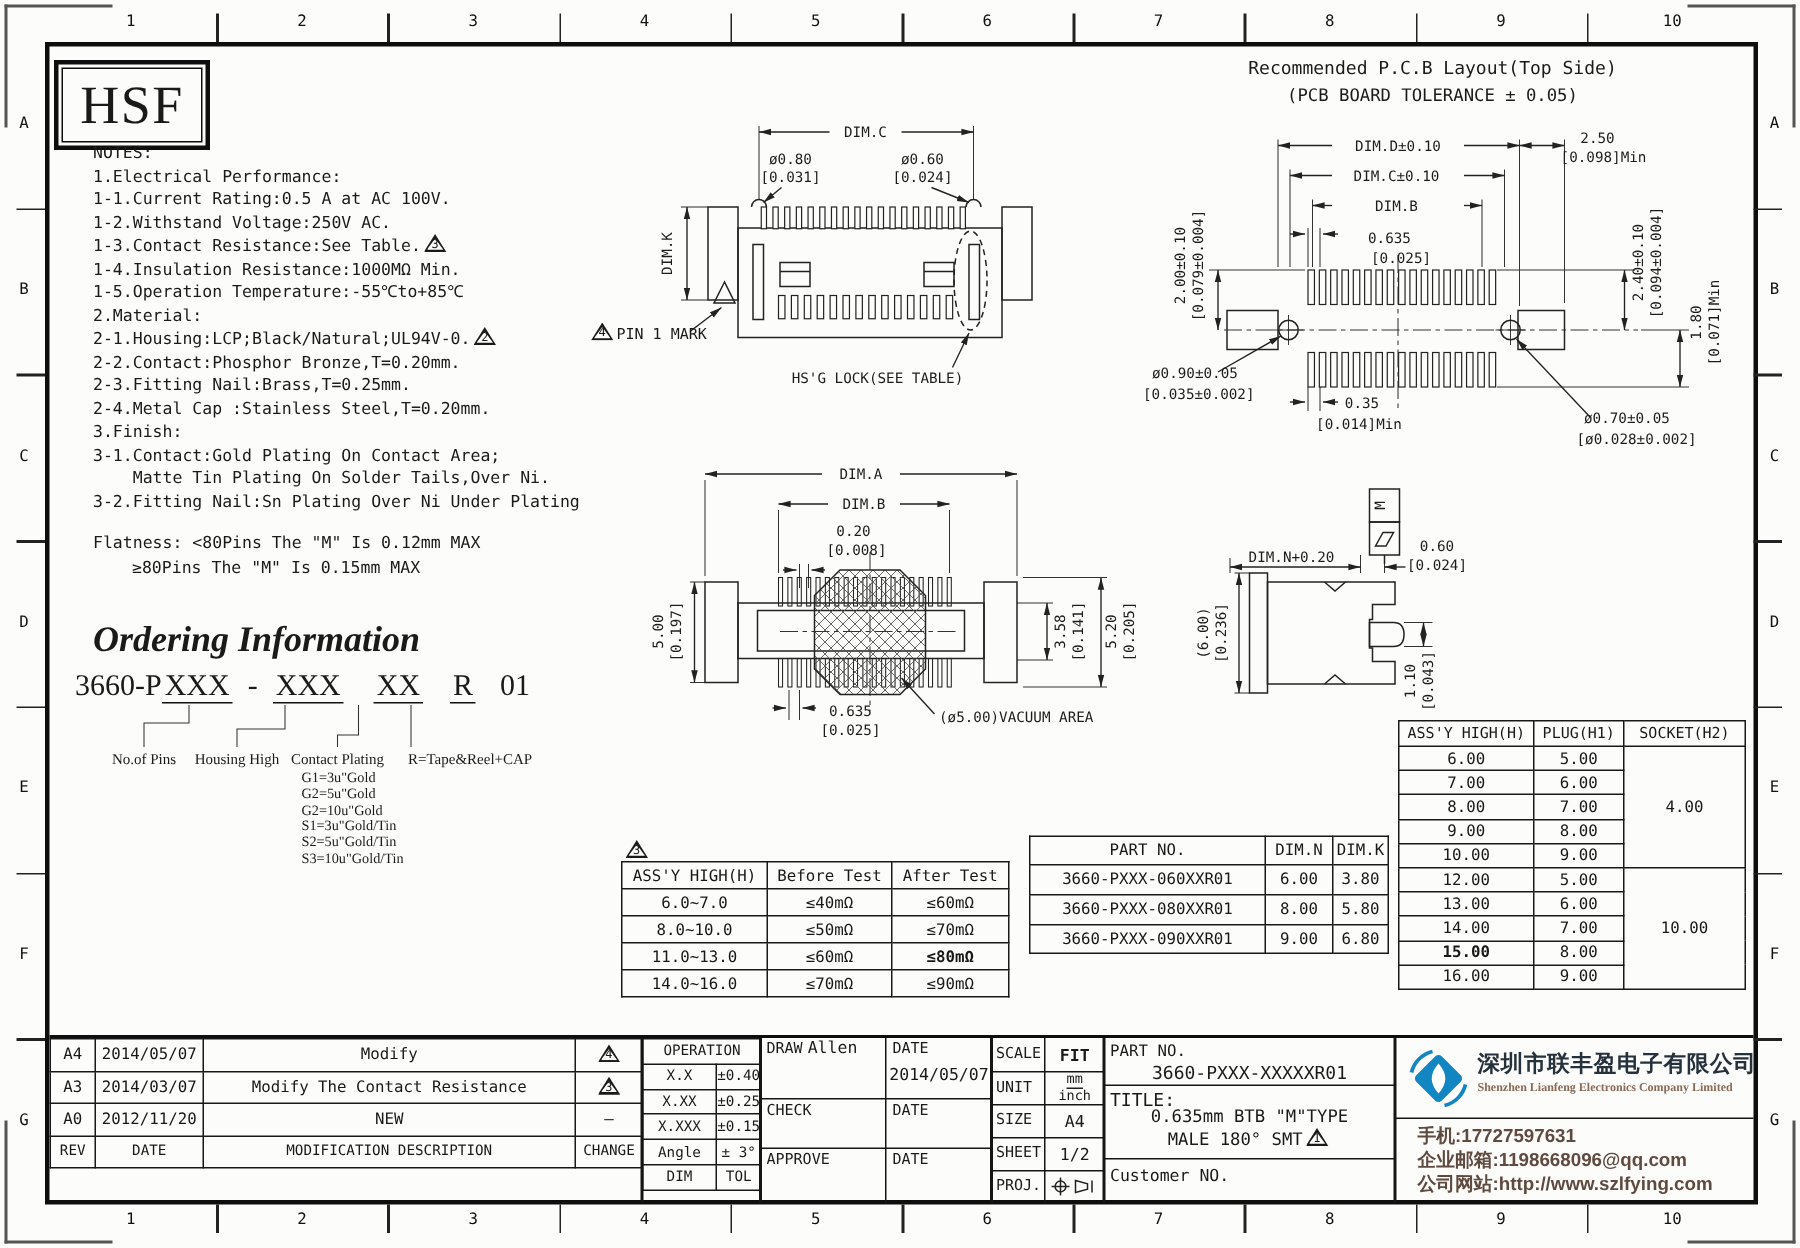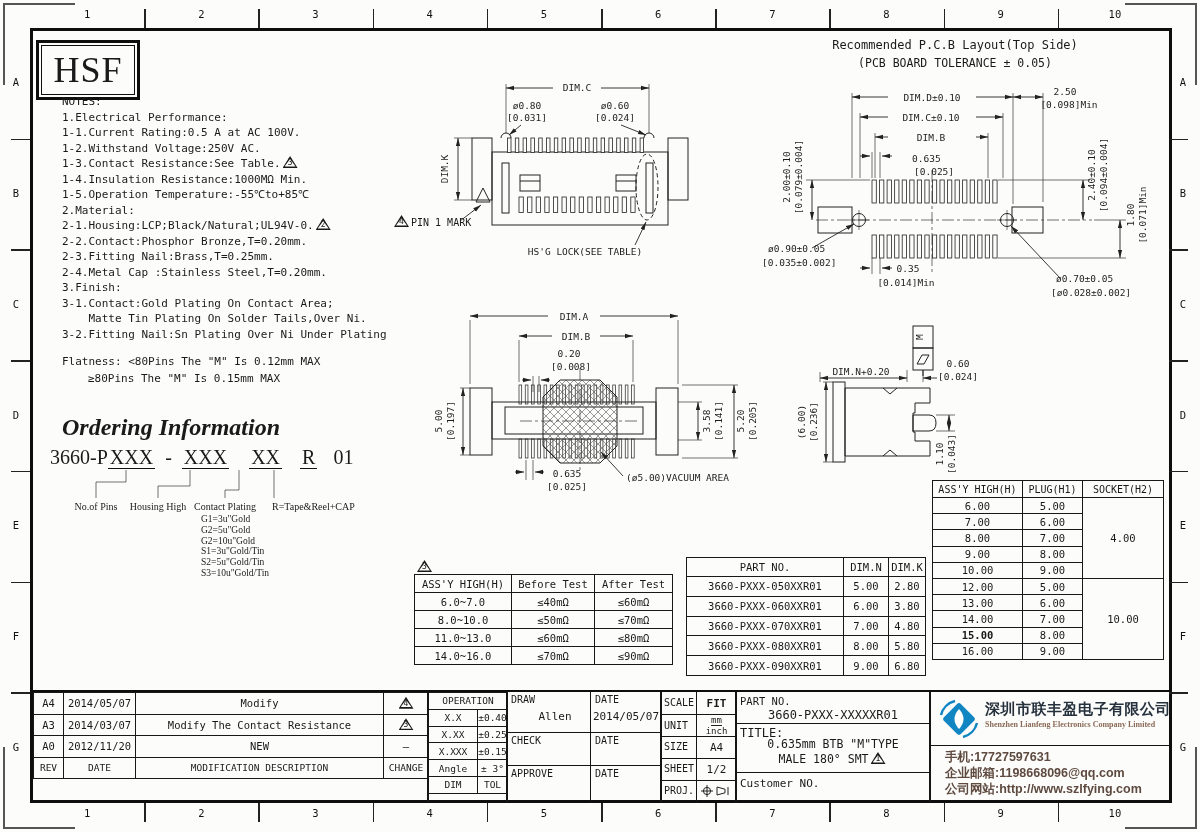--- a/index.html
+++ b/index.html
@@ -544,21 +544,21 @@
             <td style="height: 17px;">≤60mΩ</td>
           </tr>
           <tr>
             <td style="height: 17px;">8.0~10.0</td>
             <td style="height: 17px;">≤50mΩ</td>
             <td style="height: 17px;">≤70mΩ</td>
           </tr>
           <tr>
             <td style="height: 17px;">11.0~13.0</td>
             <td style="height: 17px;">≤60mΩ</td>
-            <td style="height: 17px;">≤80mΩ</td>
+            <td style="height: 17px; font-weight: bold;">≤80mΩ</td>
           </tr>
           <tr>
             <td style="height: 17px;">14.0~16.0</td>
             <td style="height: 17px;">≤70mΩ</td>
             <td style="height: 17px;">≤90mΩ</td>
           </tr>
         </tbody>
       </table>
     </div>
   <div id="part-table-slot">
@@ -568,33 +568,23 @@
           <col style="width: 45px;">
           <col style="width: 37px;">
         </colgroup>
         <tbody>
           <tr>
             <td style="height: 18px;">PART NO.</td>
             <td style="height: 18px;">DIM.N</td>
             <td style="height: 18px;">DIM.K</td>
           </tr>
           <tr>
-            <td style="height: 18.8px;">3660-PXXX-050XXR01</td>
-            <td style="height: 18.8px;">5.00</td>
-            <td style="height: 18.8px;">2.80</td>
-          </tr>
-          <tr>
             <td style="height: 18.8px;">3660-PXXX-060XXR01</td>
             <td style="height: 18.8px;">6.00</td>
             <td style="height: 18.8px;">3.80</td>
-          </tr>
-          <tr>
-            <td style="height: 18.8px;">3660-PXXX-070XXR01</td>
-            <td style="height: 18.8px;">7.00</td>
-            <td style="height: 18.8px;">4.80</td>
           </tr>
           <tr>
             <td style="height: 18.8px;">3660-PXXX-080XXR01</td>
             <td style="height: 18.8px;">8.00</td>
             <td style="height: 18.8px;">5.80</td>
           </tr>
           <tr>
             <td style="height: 18.8px;">3660-PXXX-090XXR01</td>
             <td style="height: 18.8px;">9.00</td>
             <td style="height: 18.8px;">6.80</td>
@@ -744,21 +734,21 @@
     <div class="ln" style="left:628px;top:22px;width:75px;height:1px;"></div>
     <div class="ln" style="left:628px;top:44px;width:75px;height:1px;"></div>
     <div class="ln" style="left:628px;top:66px;width:75px;height:1px;"></div>
     <div class="ln" style="left:628px;top:88px;width:75px;height:1px;"></div>
     <div class="ln" style="left:703px;top:31px;width:194px;height:1px;"></div>
     <div class="ln" style="left:703px;top:80px;width:194px;height:1px;"></div>
     <div class="ln" style="left:897px;top:53px;width:239px;height:1px;"></div>
 
     <div class="tb-txt" style="left:478px;top:2px;">DRAW</div>
     <div class="tb-txt" style="left:562px;top:2px;">DATE</div>
-    <div class="tb-val" style="left:474px;top:18px;width:96px;">Allen</div>
+    <div class="tb-val" style="left:474px;top:0;width:96px;">Allen</div>
     <div class="tb-val" style="left:558px;top:18px;width:70px;">2014/05/07</div>
     <div class="tb-txt" style="left:478px;top:43px;">CHECK</div>
     <div class="tb-txt" style="left:562px;top:43px;">DATE</div>
     <div class="tb-txt" style="left:478px;top:76px;">APPROVE</div>
     <div class="tb-txt" style="left:562px;top:76px;">DATE</div>
 
     <div class="tb-txt" style="left:631px;top:5px;">SCALE</div>
     <div class="tb-val" style="left:664px;top:5px;width:39px;font-weight:bold;">FIT</div>
     <div class="tb-txt" style="left:631px;top:28px;">UNIT</div>
     <div class="tb-val" style="left:664px;top:23px;width:39px;font-size:9px;line-height:10px;">

